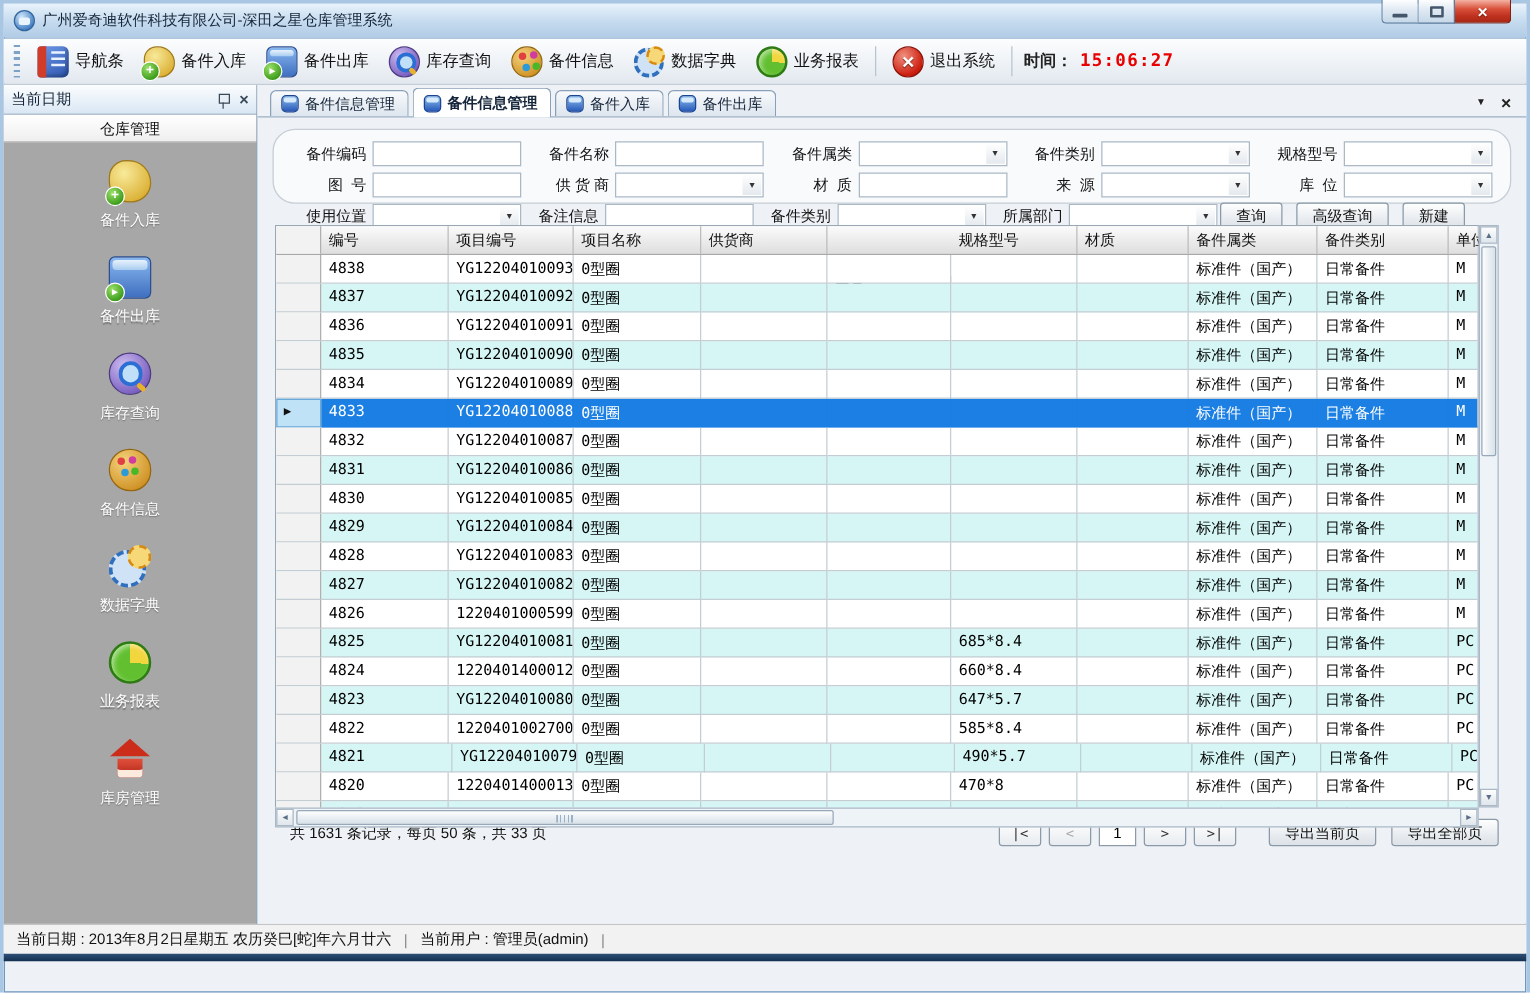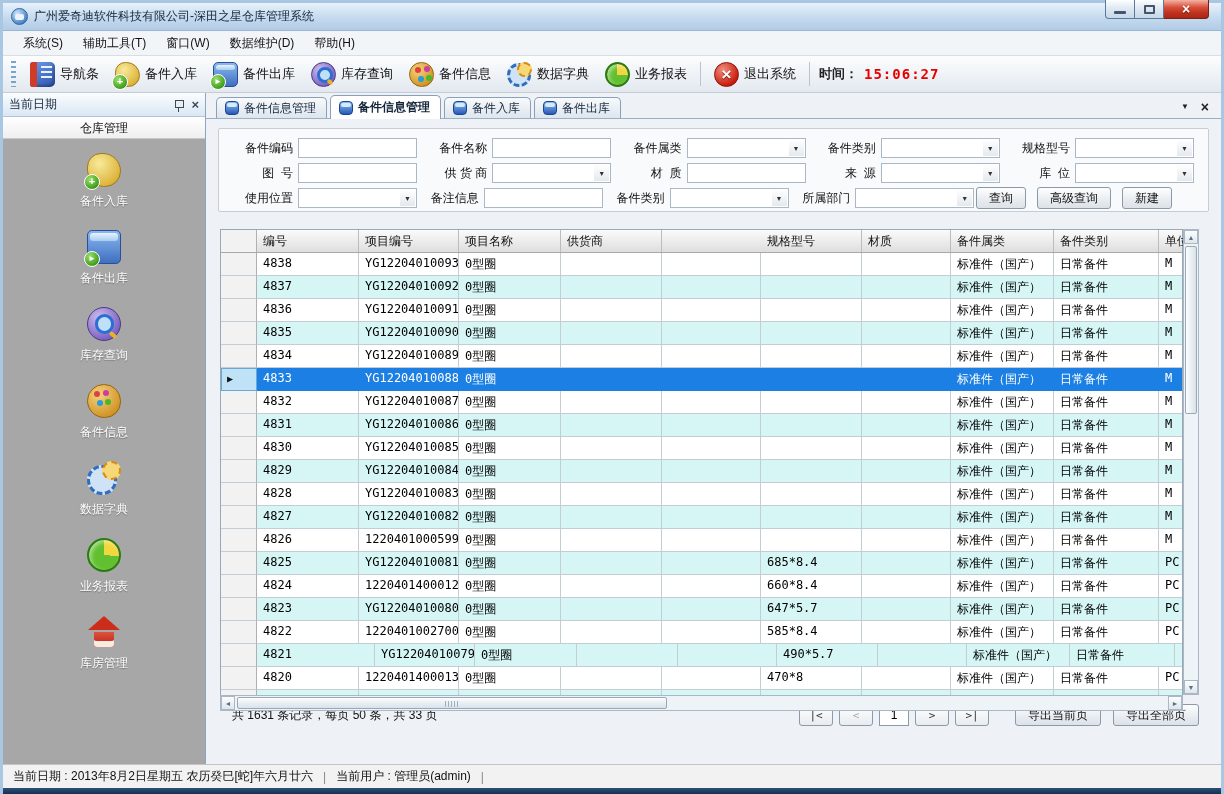--- a/index.html
+++ b/index.html
@@ -122,22 +122,22 @@
   .tab.active { background:#fff; font-weight:bold; height:24px; margin-bottom:-1px; }
   .tab-icon { width:14px; height:14px; border-radius:4px;
     background:linear-gradient(#8cc0f0,#2858b8); border:1px solid #1c4490; position:relative; flex:none; }
   .tab-icon::before { content:""; position:absolute; left:1px; right:1px; top:1px; height:4px;
     background:#d6eafc; border-radius:2px; }
   .tab-tools { display:flex; gap:12px; padding:0 8px 6px 8px; color:#222; }
   .tab-dd { font-size:8px; cursor:pointer; }
   .tab-x { font-size:14px; font-weight:bold; line-height:10px; cursor:pointer; }
   
   .content { flex:1; position:relative; }
-  .formbox { margin:9px 12px 17px 12px; height:84px; background:#f8fafc;
-    border:1px solid #c6cdd5; border-radius:2px; padding:7px 14px 0 14px; }
+  .formbox { margin:9px 12px 17px 12px; height:60px; background:#f8fafc;
+    border:1px solid #c6cdd5; border-radius:18px; padding:7px 14px 0 14px; }
   .frow { display:flex; justify-content:space-between; align-items:center; height:24px; margin-bottom:1px; }
   .fcell { display:flex; align-items:center; width:184px; }
   .flabel { width:60px; text-align:right; margin-right:5px; color:#111;
     white-space:pre; flex:none; }
   .finput, .fselect { width:119px; height:20px; border:1px solid #aab8c6; background:#fff; }
   .finput { outline:none; font-size:12px; padding:0 3px; }
   .fselect { position:relative; cursor:pointer; }
   .fsel-arrow { position:absolute; right:1px; top:1px; bottom:1px; width:15px;
     display:flex; align-items:center; justify-content:center; font-size:7px; color:#333;
     background:linear-gradient(#fefefe,#e4e9ee); }
@@ -207,27 +207,20 @@
         </div>
       <div class="wc max">
           <span class="max-g"></span>
         </div>
       <div class="wc close">
           <span class="close-g">×</span>
         </div>
     </div>
   </div>
 
-  <div class="menubar" id="menubar">
-      <span class="menu-item">系统(S)</span>
-      <span class="menu-item">辅助工具(T)</span>
-      <span class="menu-item">窗口(W)</span>
-      <span class="menu-item">数据维护(D)</span>
-      <span class="menu-item">帮助(H)</span>
-    </div>
 
   <div class="toolbar" id="toolbar">
     <span class="grip"></span>
   <span class="tb-item">
         <span class="ic ic24 ic-navbar"></span>
         <span class="tb-label">导航条</span>
       </span>
       <span class="tb-item">
         <span class="ic ic24 ic-parts-in badge-plus"></span>
         <span class="tb-label">备件入库</span>
@@ -651,21 +644,21 @@
                   <span class="td" style="width: 101px;"></span>
                   <span class="td" style="width: 99px;"></span>
                   <span class="td" style="width: 101px;">585*8.4</span>
                   <span class="td" style="width: 89px;"></span>
                   <span class="td" style="width: 103px;">标准件（国产）</span>
                   <span class="td" style="width: 105px;">日常备件</span>
                   <span class="td" style="width: 25px;">PC</span>
                 </div>
                 <div class="tr alt">
                   <span class="td selcell"></span>
-                  <span class="td" style="width: 118px;">4821</span>
+                  <span class="td" style="width: 105px;">4821</span>
                   <span class="td" style="width: 100px;">YG12204010079</span>
                   <span class="td" style="width: 102px;">0型圈</span>
                   <span class="td" style="width: 101px;"></span>
                   <span class="td" style="width: 99px;"></span>
                   <span class="td" style="width: 101px;">490*5.7</span>
                   <span class="td" style="width: 89px;"></span>
                   <span class="td" style="width: 103px;">标准件（国产）</span>
                   <span class="td" style="width: 105px;">日常备件</span>
                   <span class="td" style="width: 25px;">PC</span>
                 </div>

